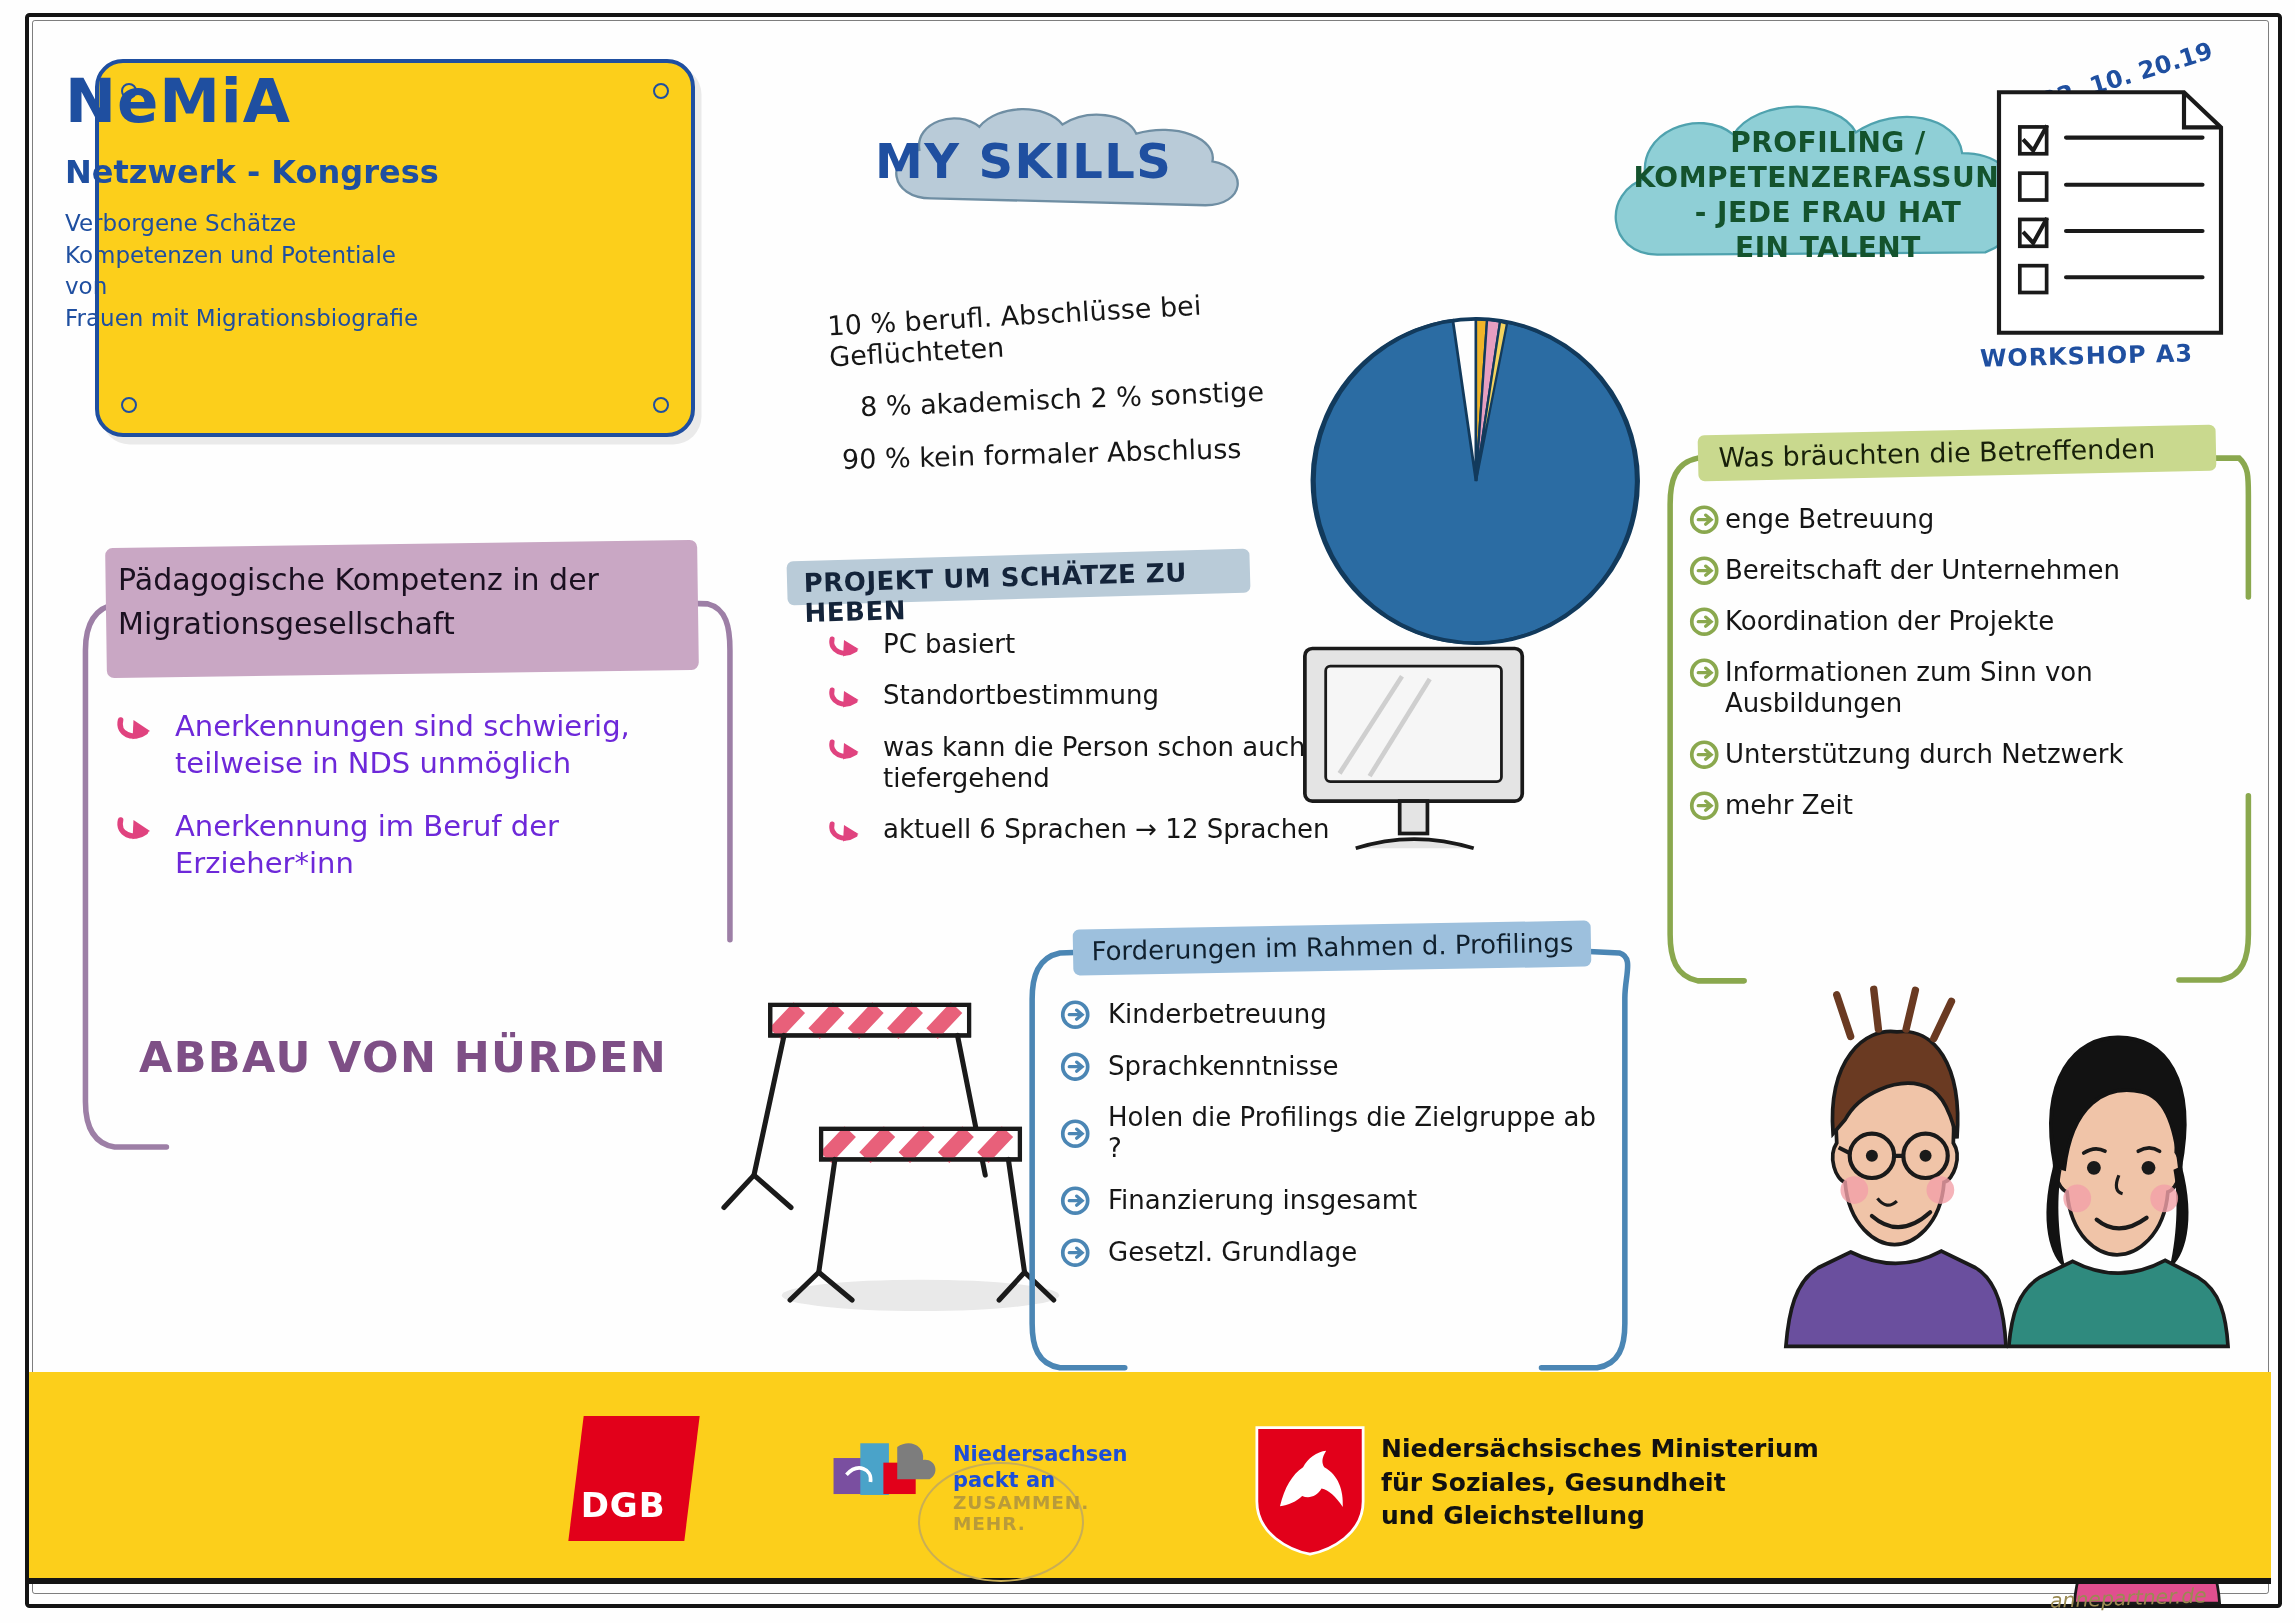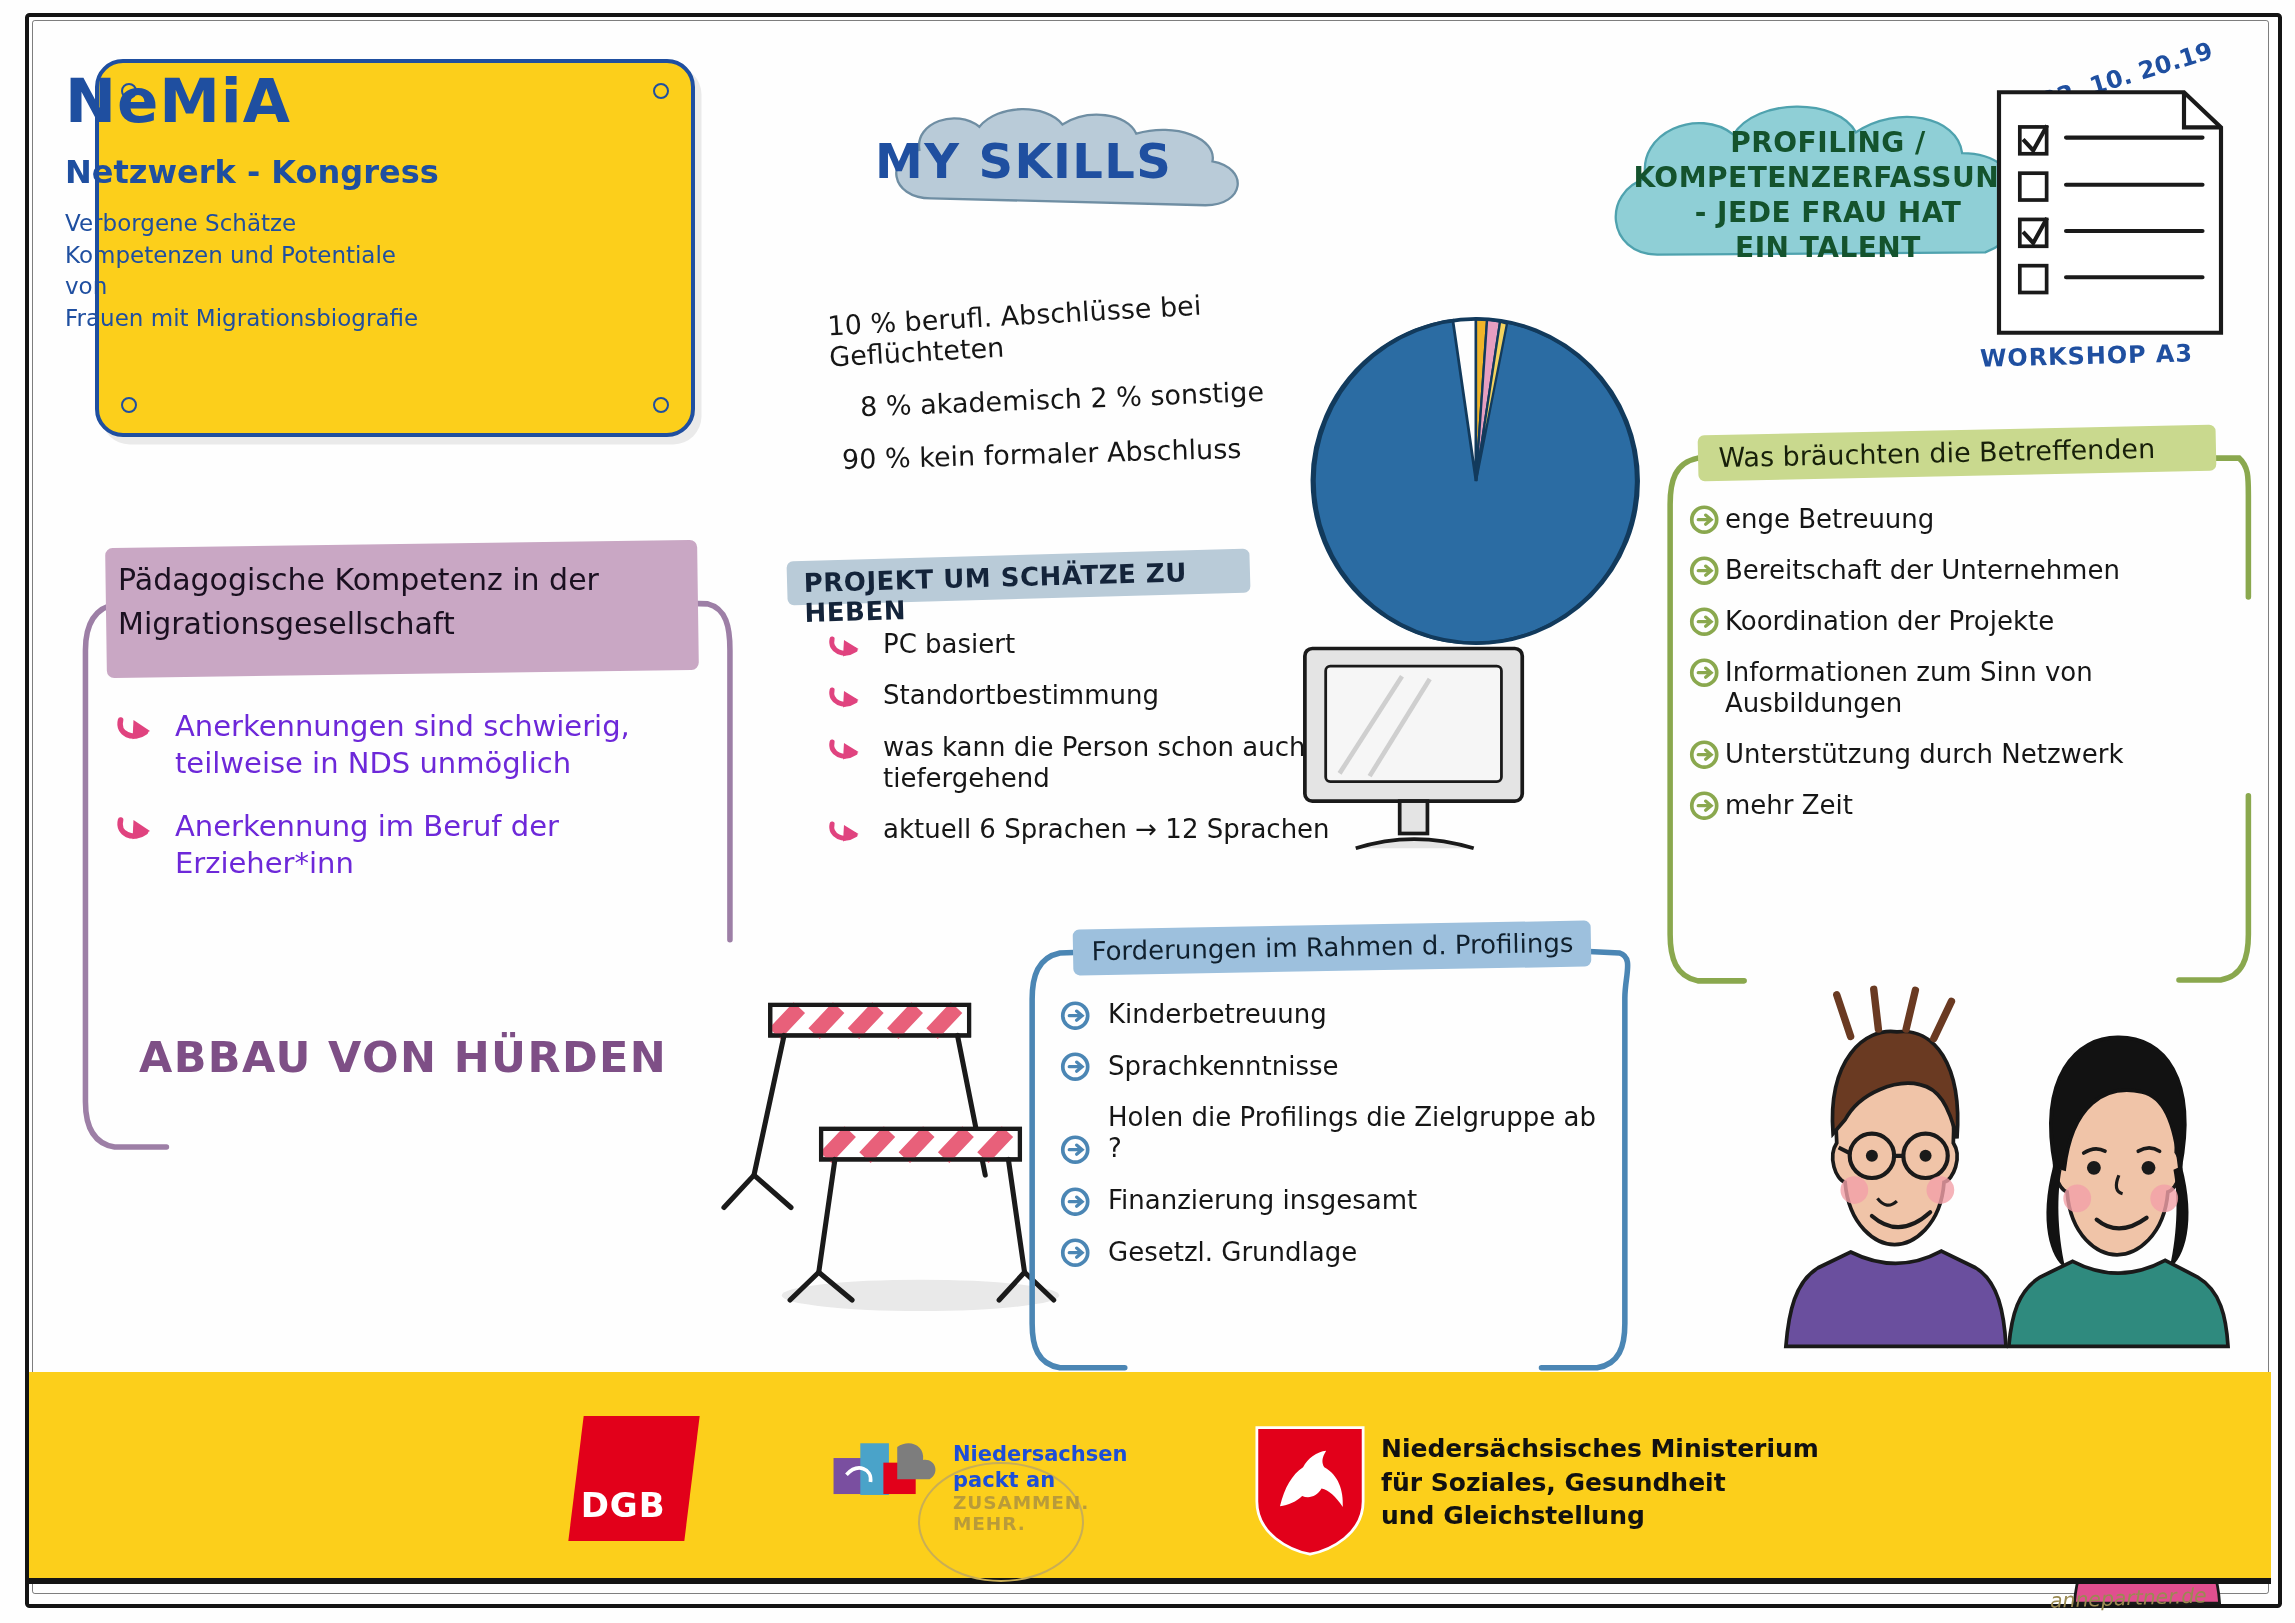--- a/index.html
+++ b/index.html
@@ -137,21 +137,21 @@
   
   .hurdles{position:absolute;left:680px;top:976px;width:444px;height:352px;}
 
   
   .blue-head{
     position:absolute;left:1073px;top:925px;width:518px;height:46px;
     background:#9dc0dd;border-radius:6.5px;transform:rotate(-1deg);
   }
   .blue-head span{position:absolute;left:18.5px;top:7.4px;font-size:26px;color:#10202e;}
   .list-blue{position:absolute;left:1060px;top:999px;width:578px;}
-  .list-blue .row{display:flex;align-items:flex-end;margin-bottom:20.4px;}
+  .list-blue .row{display:flex;align-items:center;margin-bottom:20.4px;}
   .list-blue .txt{font-size:26px;color:#161616;line-height:1.2;margin-left:12px;max-width:500px;}
   .bracket-blue{position:absolute;left:1009px;top:939px;width:639px;height:440px;}
 
   
   .people{position:absolute;left:1781px;top:981px;width:463px;height:370px;}
 
   
   .footer{
     position:absolute;left:29px;top:1372px;width:2242px;height:206px;
     background:#fccf1b;

